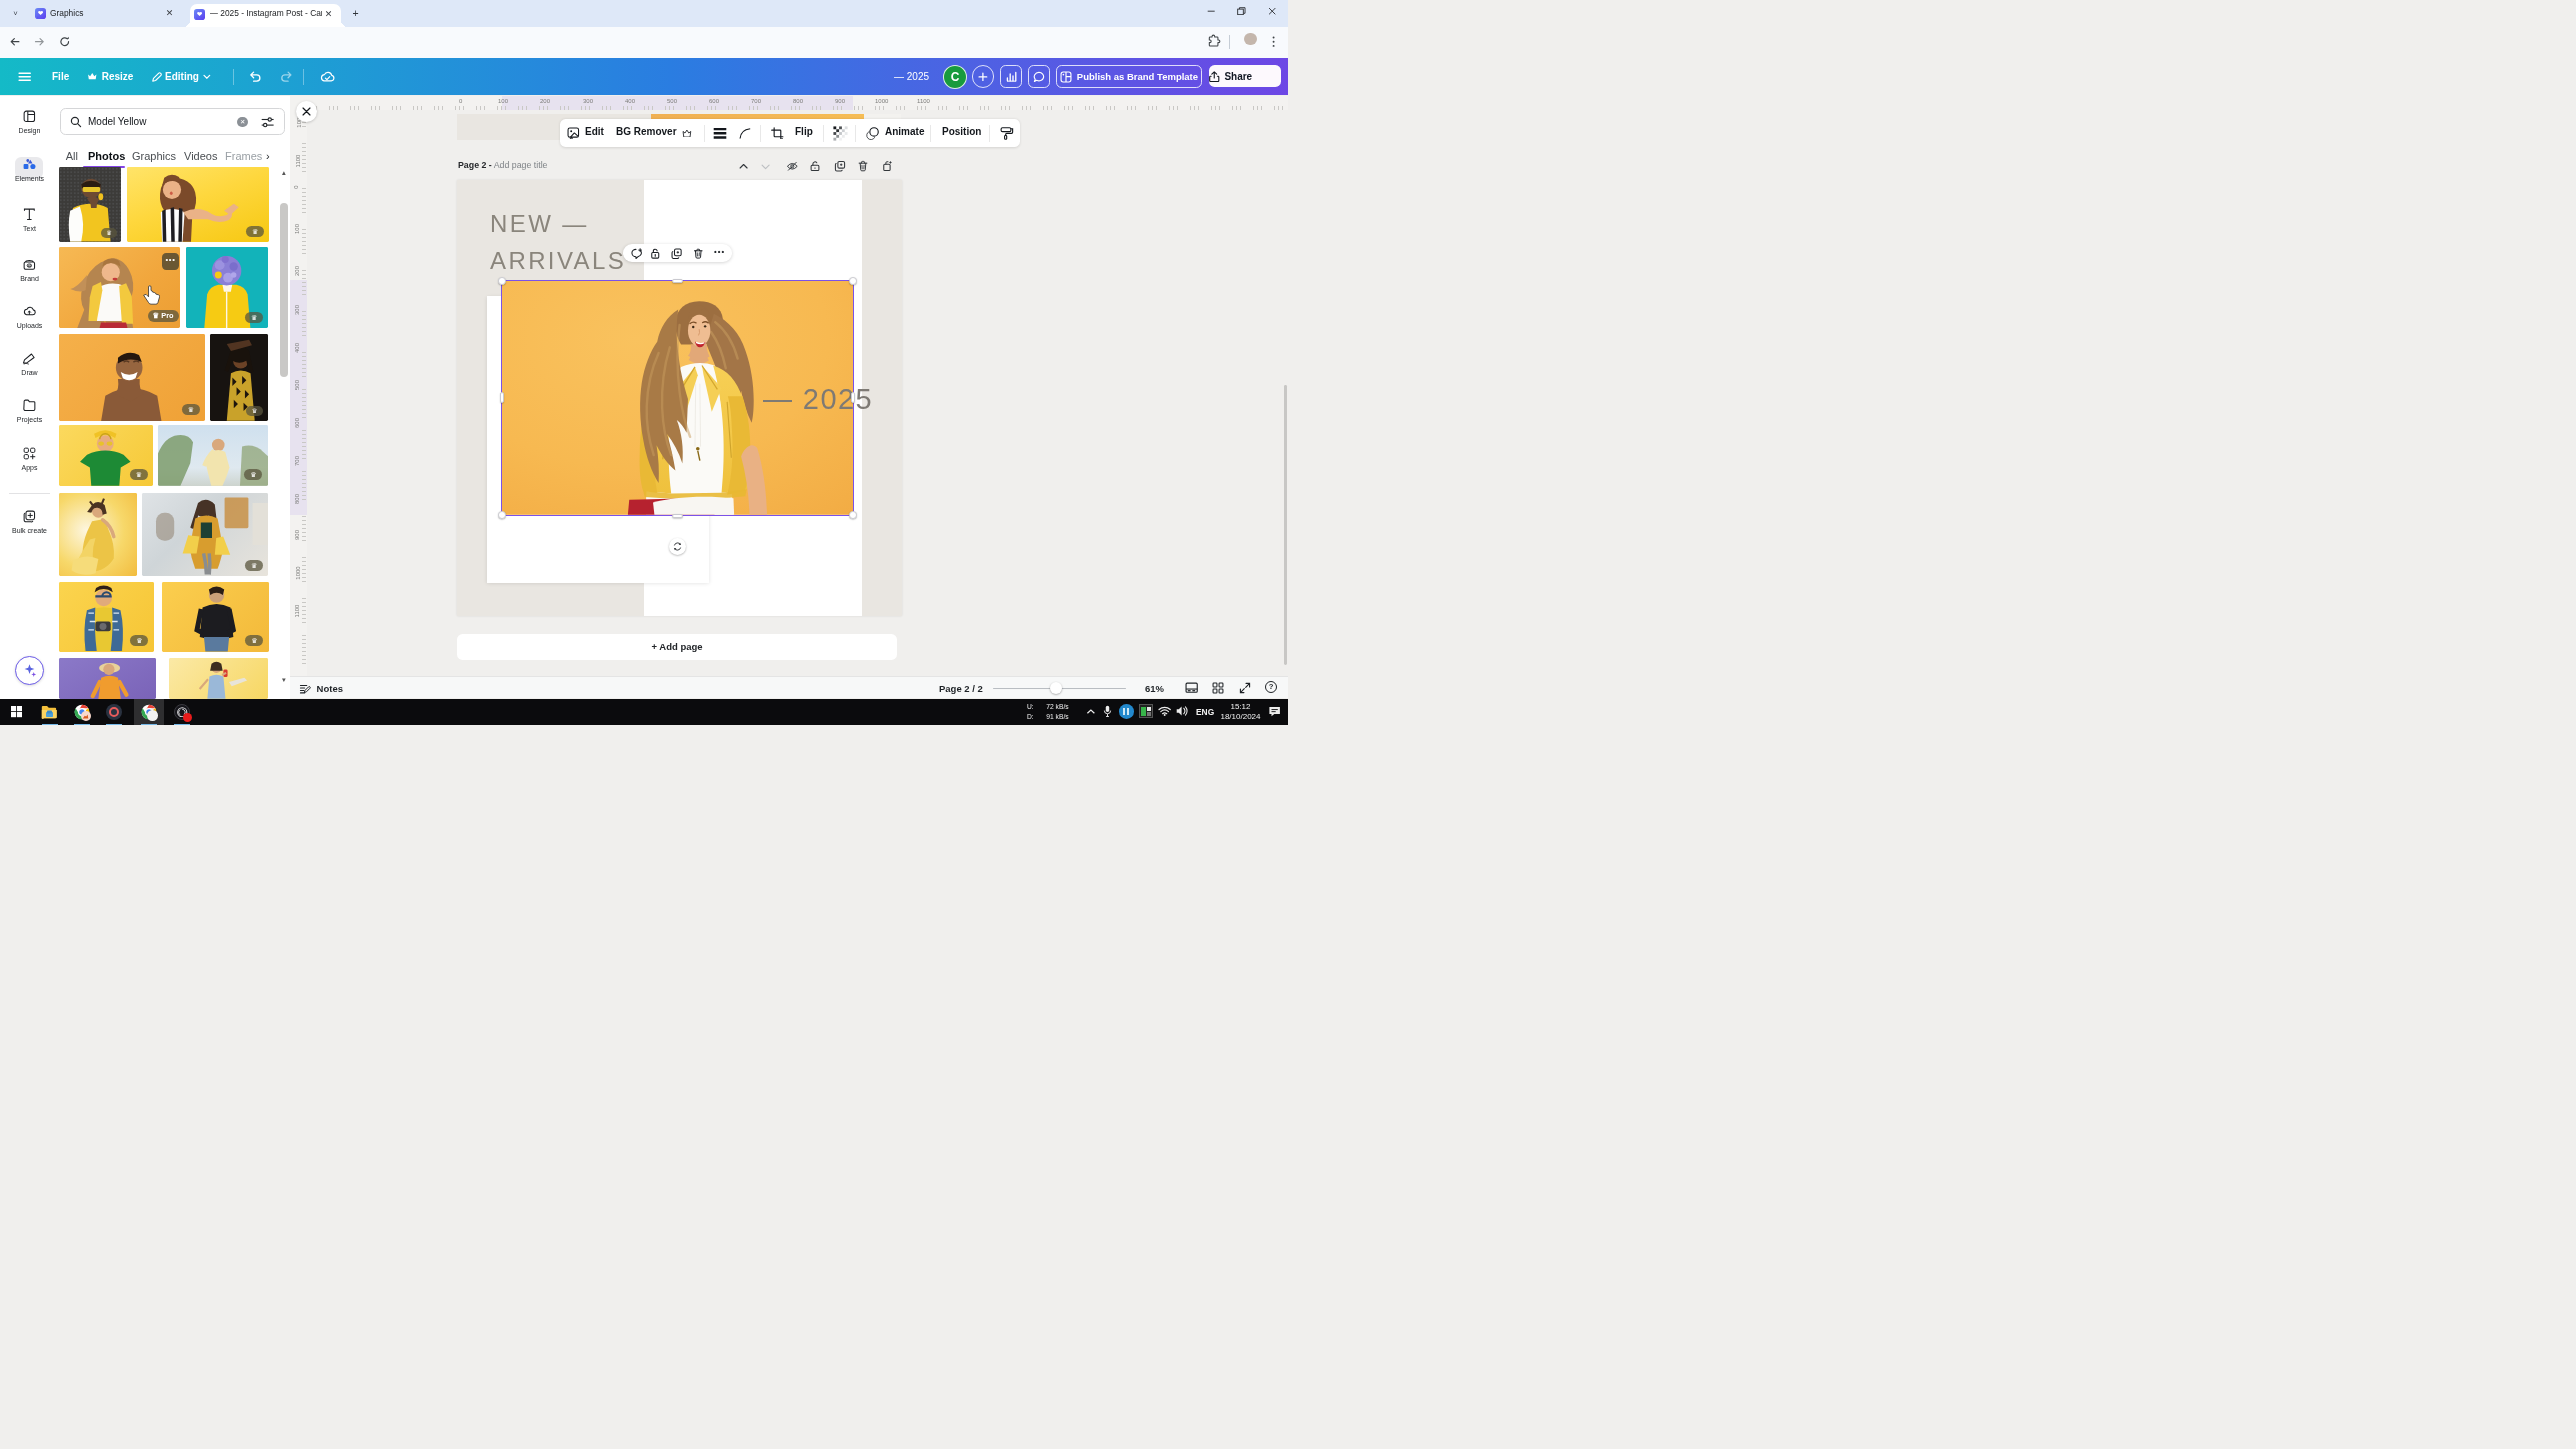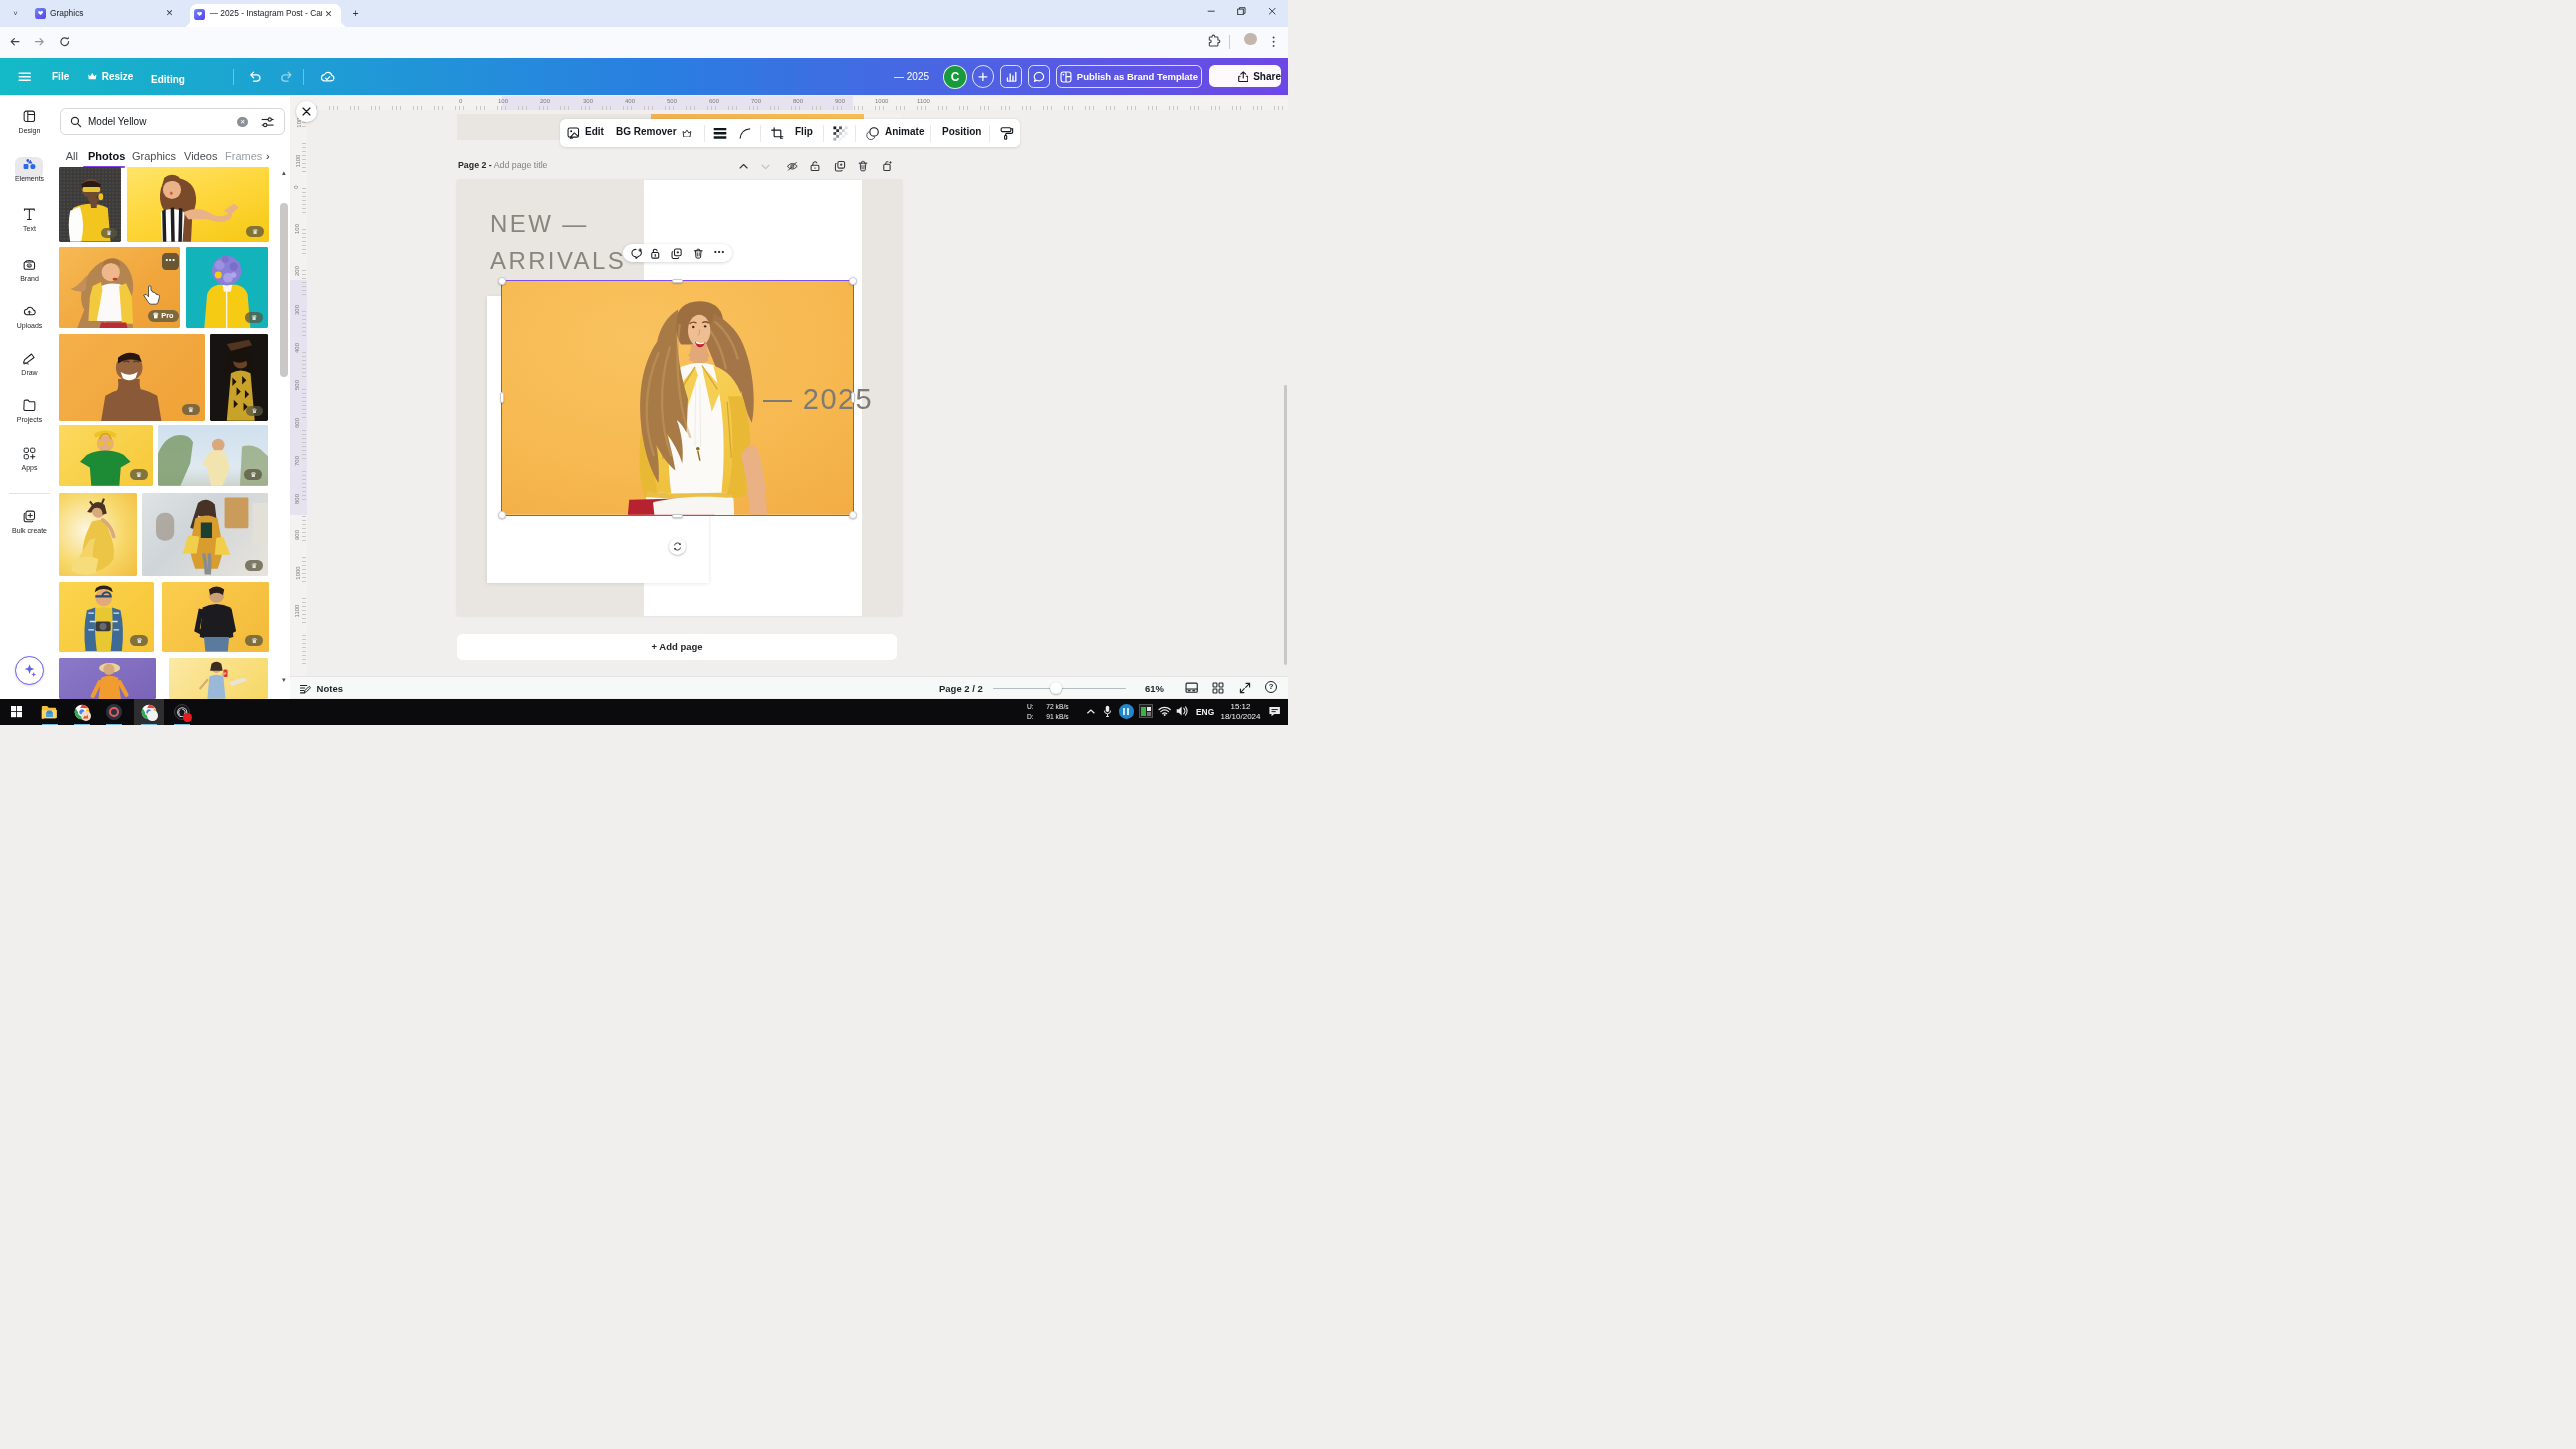--- a/index.html
+++ b/index.html
@@ -24,21 +24,21 @@
 #addr { left:0; top:26.6px; width:1288px; height:32px; background:#f8fafd; }
 .navic { top:7.7px; width:15.4px; height:15.4px; color:#41474d; font-size:10.5px; text-align:center; line-height:15.4px; }
 #omni { left:82px; top:5.6px; width:1112px; height:20px; background:#edf1f9; border-radius:10.5px; }
 #omni .url { position:absolute; left:25px; top:4.9px; font-size:8.8px; color:#24282c; letter-spacing:0.1px; }
 
 
 #cheader { left:0; top:58px; width:1288px; height:37px; background:linear-gradient(90deg,#14bac7 0%, #1e9dd4 25%, #2a7de1 52%, #4d62e3 75%, #6d47e5 100%); color:#fff; }
 #cheader .itm { position:absolute; top:0; height:37px; display:flex; align-items:center; color:#fff; font-size:10px; font-weight:bold; }
 #cheader .sep { position:absolute; top:10.5px; width:0.7px; height:16px; background:rgba(255,255,255,0.35); }
 .obtn { position:absolute; border:1px solid rgba(255,255,255,0.8); border-radius:5.6px; display:flex; align-items:center; justify-content:center; }
-#shareBtn { left:1209px; top:7px; width:72px; height:22.4px; background:#fdf9fd; border-radius:5.6px; display:flex; align-items:center; justify-content:flex-end; color:#111722; font-size:10px; font-weight:bold; gap:4.9px; }
+#shareBtn { left:1209px; top:7px; width:72px; height:22.4px; background:#fdf9fd; border-radius:5.6px; display:flex; align-items:center; justify-content:flex-start; color:#111722; font-size:10px; font-weight:bold; gap:4.9px; }
 
 
 #sidebar { left:0; top:96px; width:59px; height:603px; background:#fff; }
 .sbitem { position:absolute; left:0; width:59px; text-align:center; color:#25282c; }
 .sbitem .lbl { font-size:7px; margin-top:1.4px; }
 .sbicon { display:inline-block; width:14.7px; height:14.7px; }
 .sbactive { position:absolute; left:15.4px; width:28px; height:22px; background:#e9e9ec; border-radius:6.3px; }
 
 
 #panel { left:59px; top:96px; width:231px; height:603px; background:#fff; }
@@ -136,21 +136,21 @@
 <div id="cheader" class="abs">
   <div class="itm" style="left:17px;">
       <svg width="15.4" height="15.4" viewBox="0 0 22 22">
         <path d="M3 6 h16 M3 11 h16 M3 16 h16" stroke="#fff" stroke-width="2" stroke-linecap="round"></path>
       </svg>
     </div>
   <div class="itm" style="left:52px;">File</div>
   <div class="itm" style="left:87px; gap:4.2px;"><svg width="10.5" height="9" viewBox="0 0 15 13">
         <path d="M1.5 3.5 l3 2.5 L7.5 1.5 l3 4.5 3-2.5 -1 7 h-10 z" fill="#fff"></path>
       </svg>Resize</div>
-  <div class="itm" style="left:151px; gap:16px;flex-direction:column;"><svg width="12" height="12" viewBox="0 0 17 17">
+  <div class="itm" style="left:151px; gap:2px;"><svg width="12" height="12" viewBox="0 0 17 17">
         <path d="M2.5 14.5 l1-4 L11 3 a1.6 1.6 0 0 1 2.3 0 l0.8 0.8 a1.6 1.6 0 0 1 0 2.3 L6.5 13.5 z" fill="none" stroke="#fff" stroke-width="1.6" stroke-linejoin="round"></path>
       </svg>Editing<svg width="7.7" height="5.6" viewBox="0 0 11 8" style="margin-left:2.1px;">
         <path d="M1.5 2 L5.5 6 L9.5 2" fill="none" stroke="#fff" stroke-width="1.8" stroke-linecap="round"></path>
       </svg></div>
   <div class="sep" style="left:233px;"></div>
   <div class="itm" style="left:248px;">
       <svg width="14.7" height="13.3" viewBox="0 0 21 19">
         <path d="M8 3 L4 7 l4 4 M4 7 h8.5 a4.5 4.5 0 0 1 0 9 H8" fill="none" stroke="#fff" stroke-width="1.9" stroke-linecap="round" stroke-linejoin="round"></path>
       </svg>
     </div>

